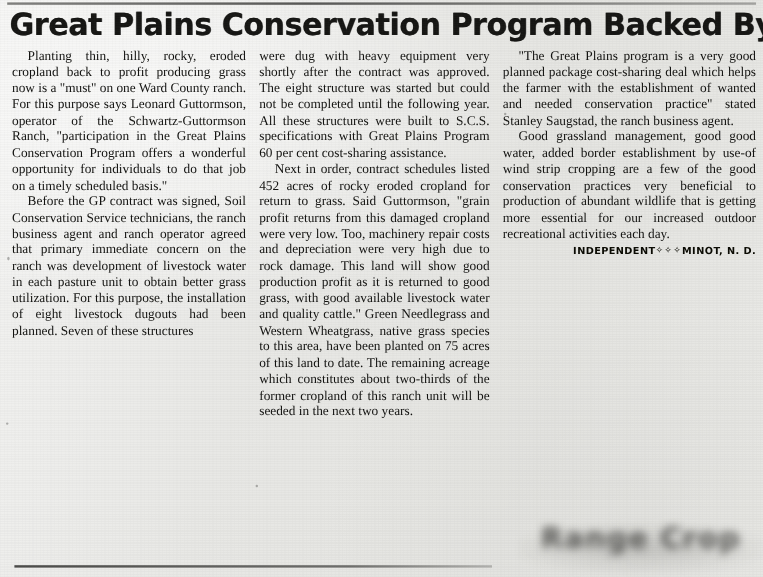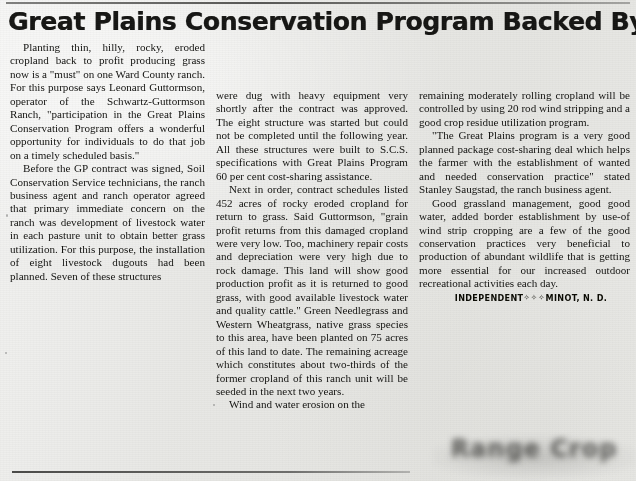--- a/index.html
+++ b/index.html
@@ -87,29 +87,29 @@
     -webkit-font-smoothing: none;
   }
   .col-1 { width: 206px; padding-right: 11px; }
   .col-2 { width: 203px; padding-right: 11px; }
   .col-3 { width: 211px; }
 
   .col p {
     margin: 0;
     text-indent: 13px;
   }
-  .col p.cont { text-indent: 0; margin-top: 48px; }
+  .col p.cont { text-indent: 0; }
 
   
   .col { filter: blur(.12px) contrast(1.12); }
 
   
   .credit {
     margin-top: 3px;
-    text-align: center;
+    text-align: right;
     font-family: "DejaVu Sans", "Liberation Sans", sans-serif;
     font-weight: 700;
     font-size: 8.1px;
     letter-spacing: .35px;
     color: #16160f;
     text-indent: 0;
     white-space: nowrap;
   }
   .credit .dots {
     letter-spacing: 1px;
@@ -176,25 +176,23 @@
   <div class="columns">
 
     <div class="col col-1">
       <p>Planting thin, hilly, rocky, eroded cropland back to profit producing grass now is a "must" on one Ward County ranch. For this purpose says Leonard Guttormson, operator of the Schwartz-Guttormson Ranch, "participation in the Great Plains Conservation Program offers a wonderful opportunity for individuals to do that job on a timely scheduled basis."</p>
       <p>Before the GP contract was signed, Soil Conservation Service technicians, the ranch business agent and ranch operator agreed that primary immediate concern on the ranch was development of livestock water in each pasture unit to obtain better grass utilization. For this purpose, the installation of eight livestock dugouts had been planned. Seven of these structures</p>
     </div>
 
     <div class="col col-2">
       <p class="cont">were dug with heavy equipment very shortly after the contract was approved. The eight structure was started but could not be completed until the following year. All these structures were built to S.C.S. specifications with Great Plains Program 60 per cent cost-sharing assistance.</p>
       <p>Next in order, contract schedules listed 452 acres of rocky eroded cropland for return to grass. Said Guttormson, "grain profit returns from this damaged cropland were very low. Too, machinery repair costs and depreciation were very high due to rock damage. This land will show good production profit as it is returned to good grass, with good available livestock water and quality cattle." Green Needlegrass and Western Wheatgrass, native grass species to this area, have been planted on 75 acres of this land to date. The remaining acreage which constitutes about two-thirds of the former cropland of this ranch unit will be seeded in the next two years.</p>
-      <p>Wind and water erosion on the</p>
     </div>
 
     <div class="col col-3">
-      <p class="cont">remaining moderately rolling cropland will be controlled by using 20 rod wind stripping and a good crop residue utilization program.</p>
       <p>"The Great Plains program is a very good planned package cost-sharing deal which helps the farmer with the establishment of wanted and needed conservation practice" stated Stanley Saugstad, the ranch business agent.</p>
       <p>Good grassland management, good good water, added border establishment by use-of wind strip cropping are a few of the good conservation practices very beneficial to production of abundant wildlife that is getting more essential for our increased outdoor recreational activities each day.</p>
       <p class="credit"><span>INDEPENDENT</span><span class="dots">✧✧✧</span><span>MINOT, N. D.</span></p>
     </div>
 
   </div>
 
   <div class="smudge-wash"></div>
   <div class="smudge">Range Crop</div>
 

